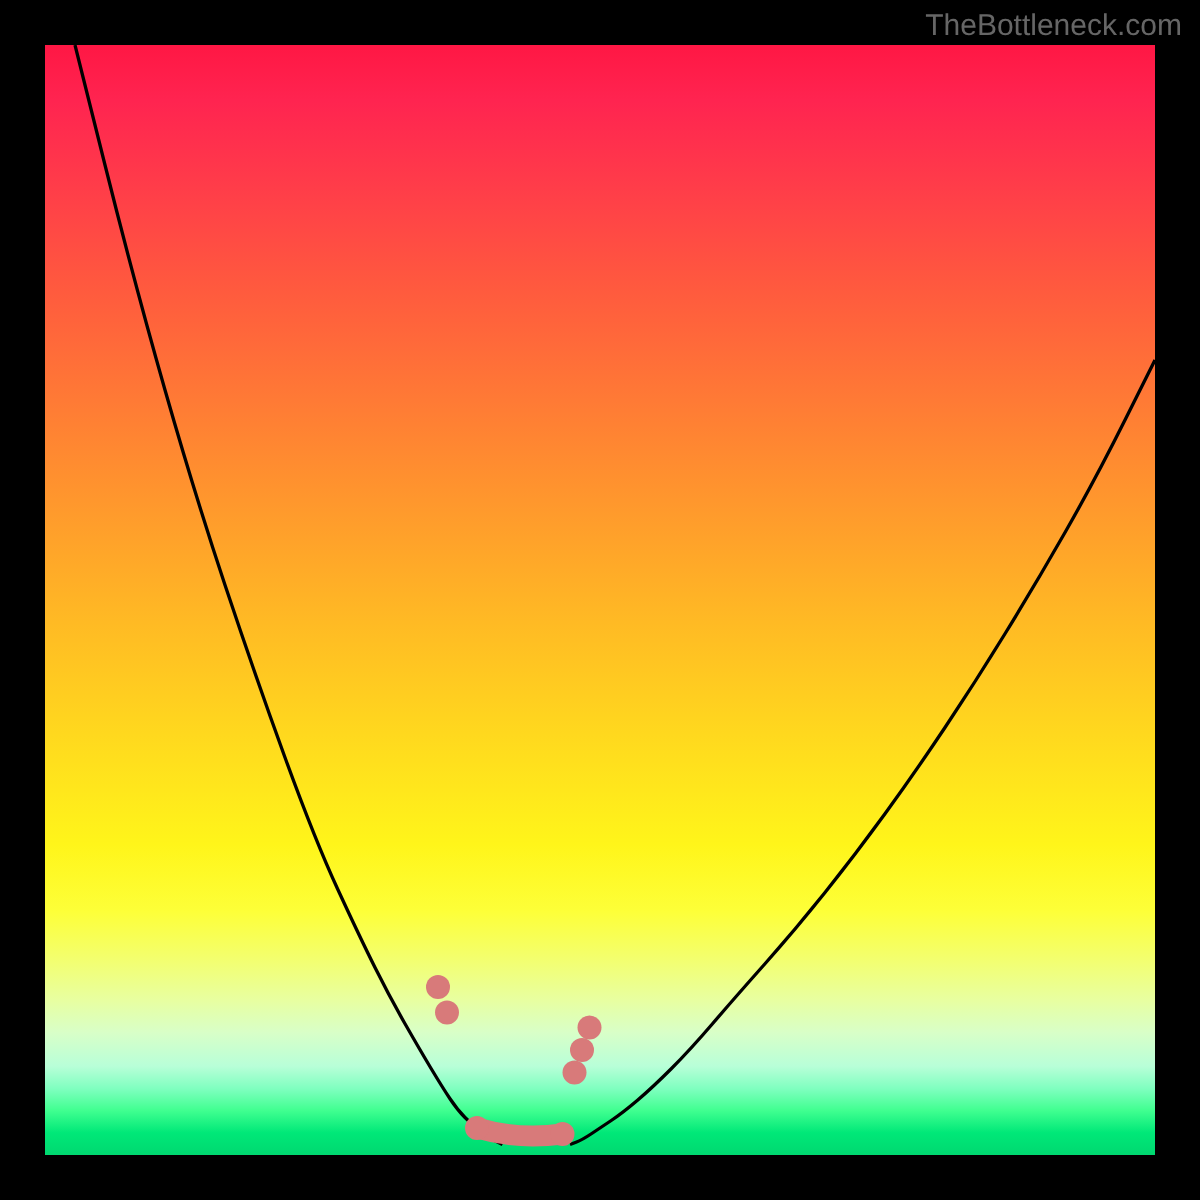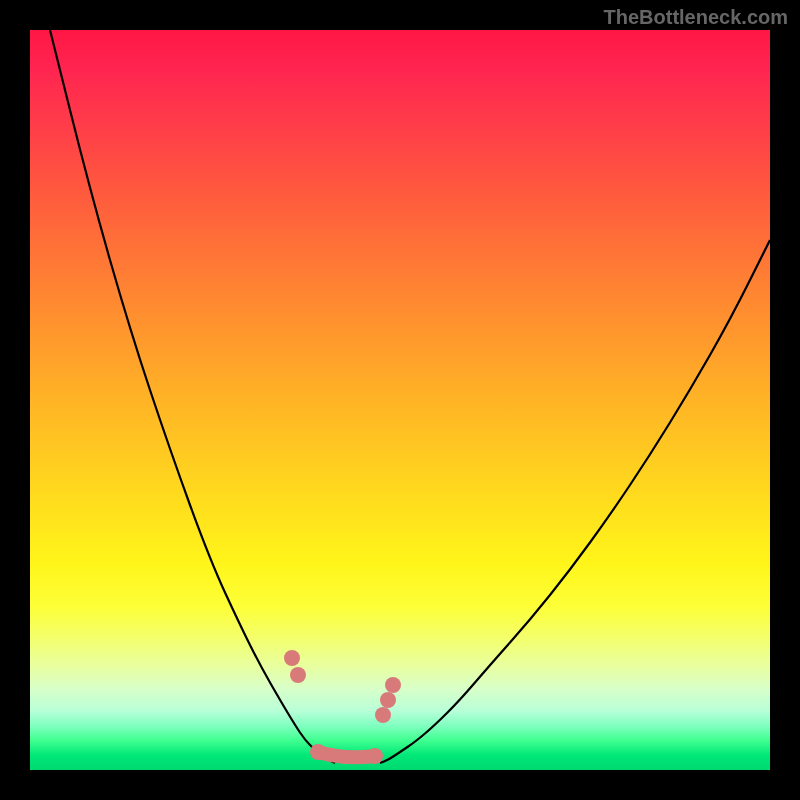--- a/index.html
+++ b/index.html
@@ -37,21 +37,21 @@
       #00e878 98%,
       #00d870 100%
     );
   }
   .watermark {
     position: absolute;
     top: 6px;
     right: 12px;
     color: #666;
     font-size: 20px;
-    font-weight: 700;
+    font-weight: 400;
     z-index: 10;
   }
   svg.curves {
     position: absolute;
     left: 0;
     top: 0;
     width: 100%;
     height: 100%;
   }
   .curve {

